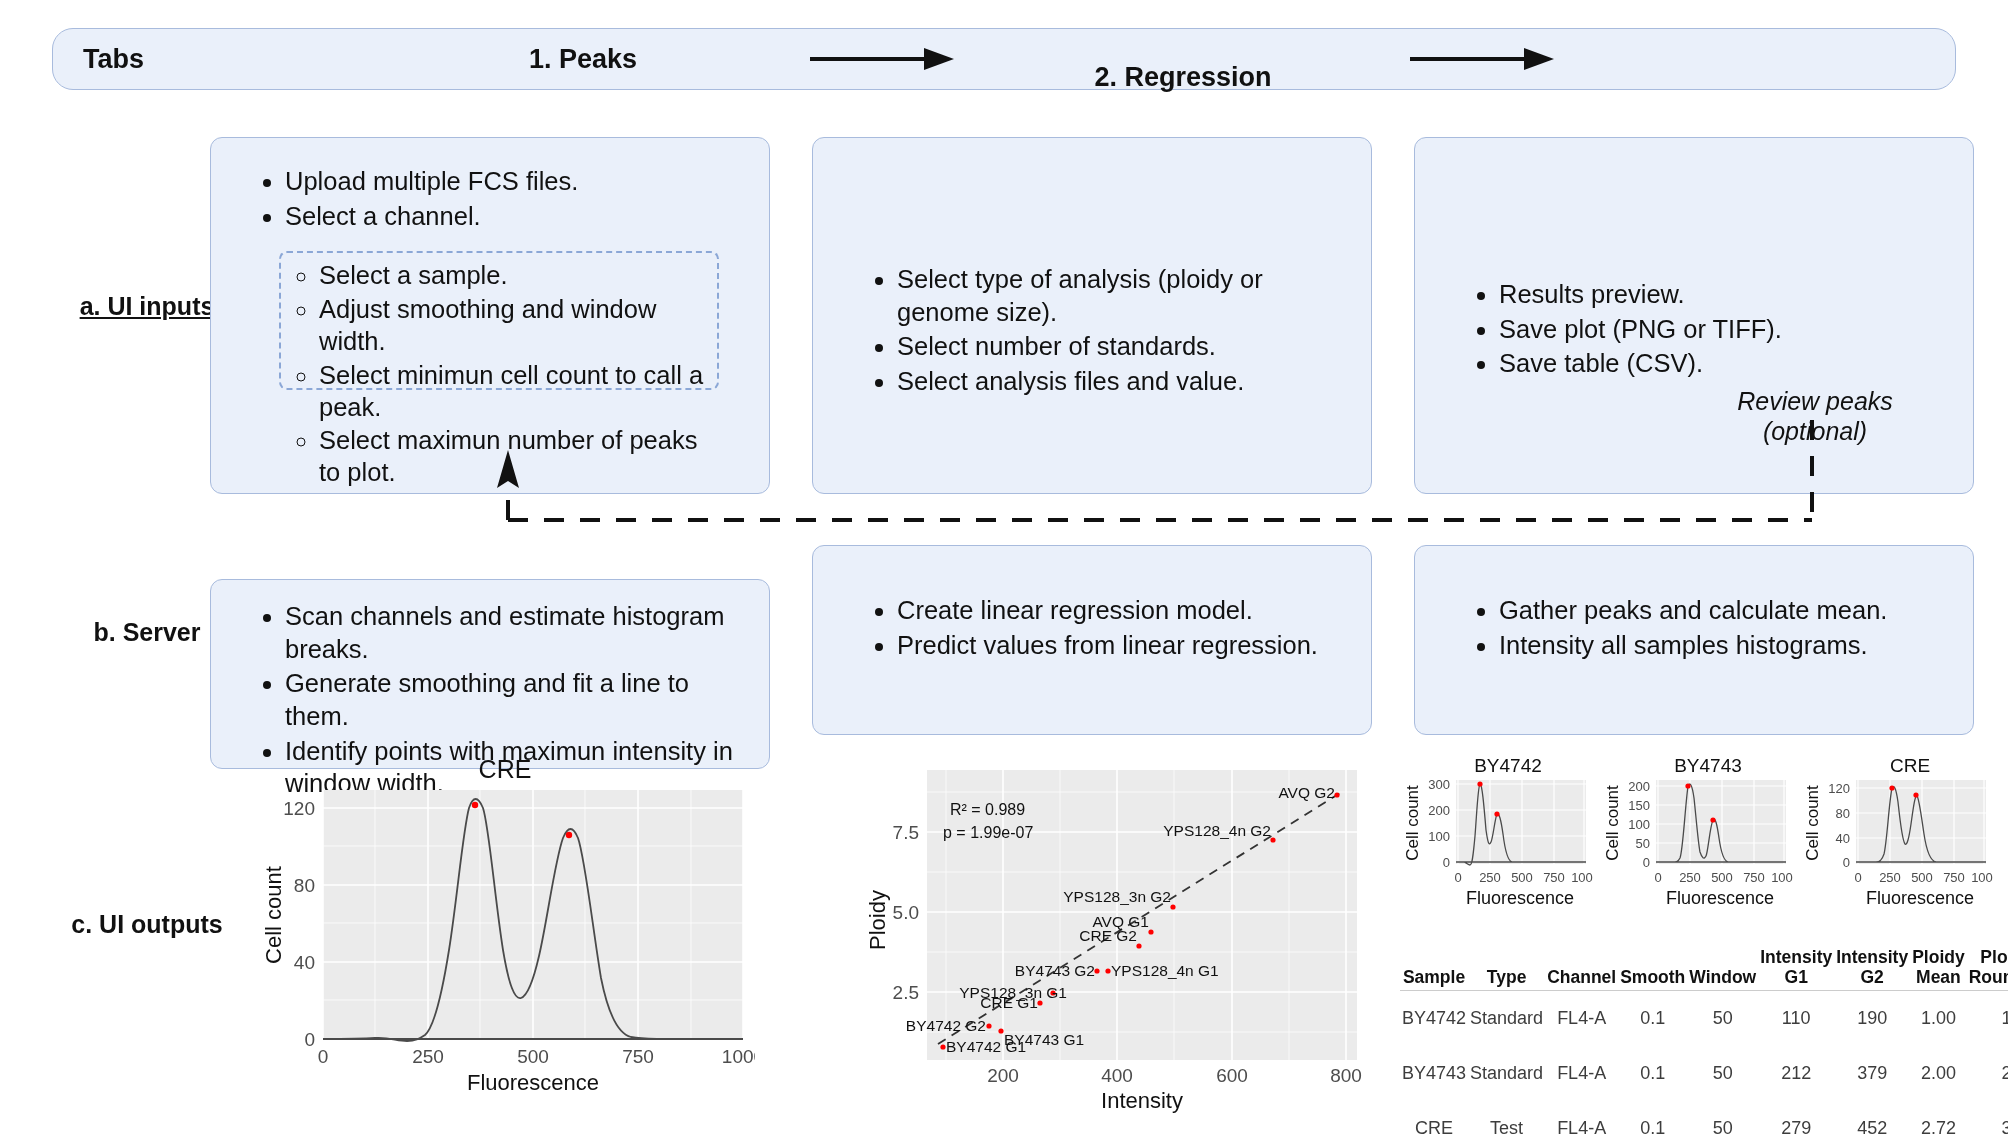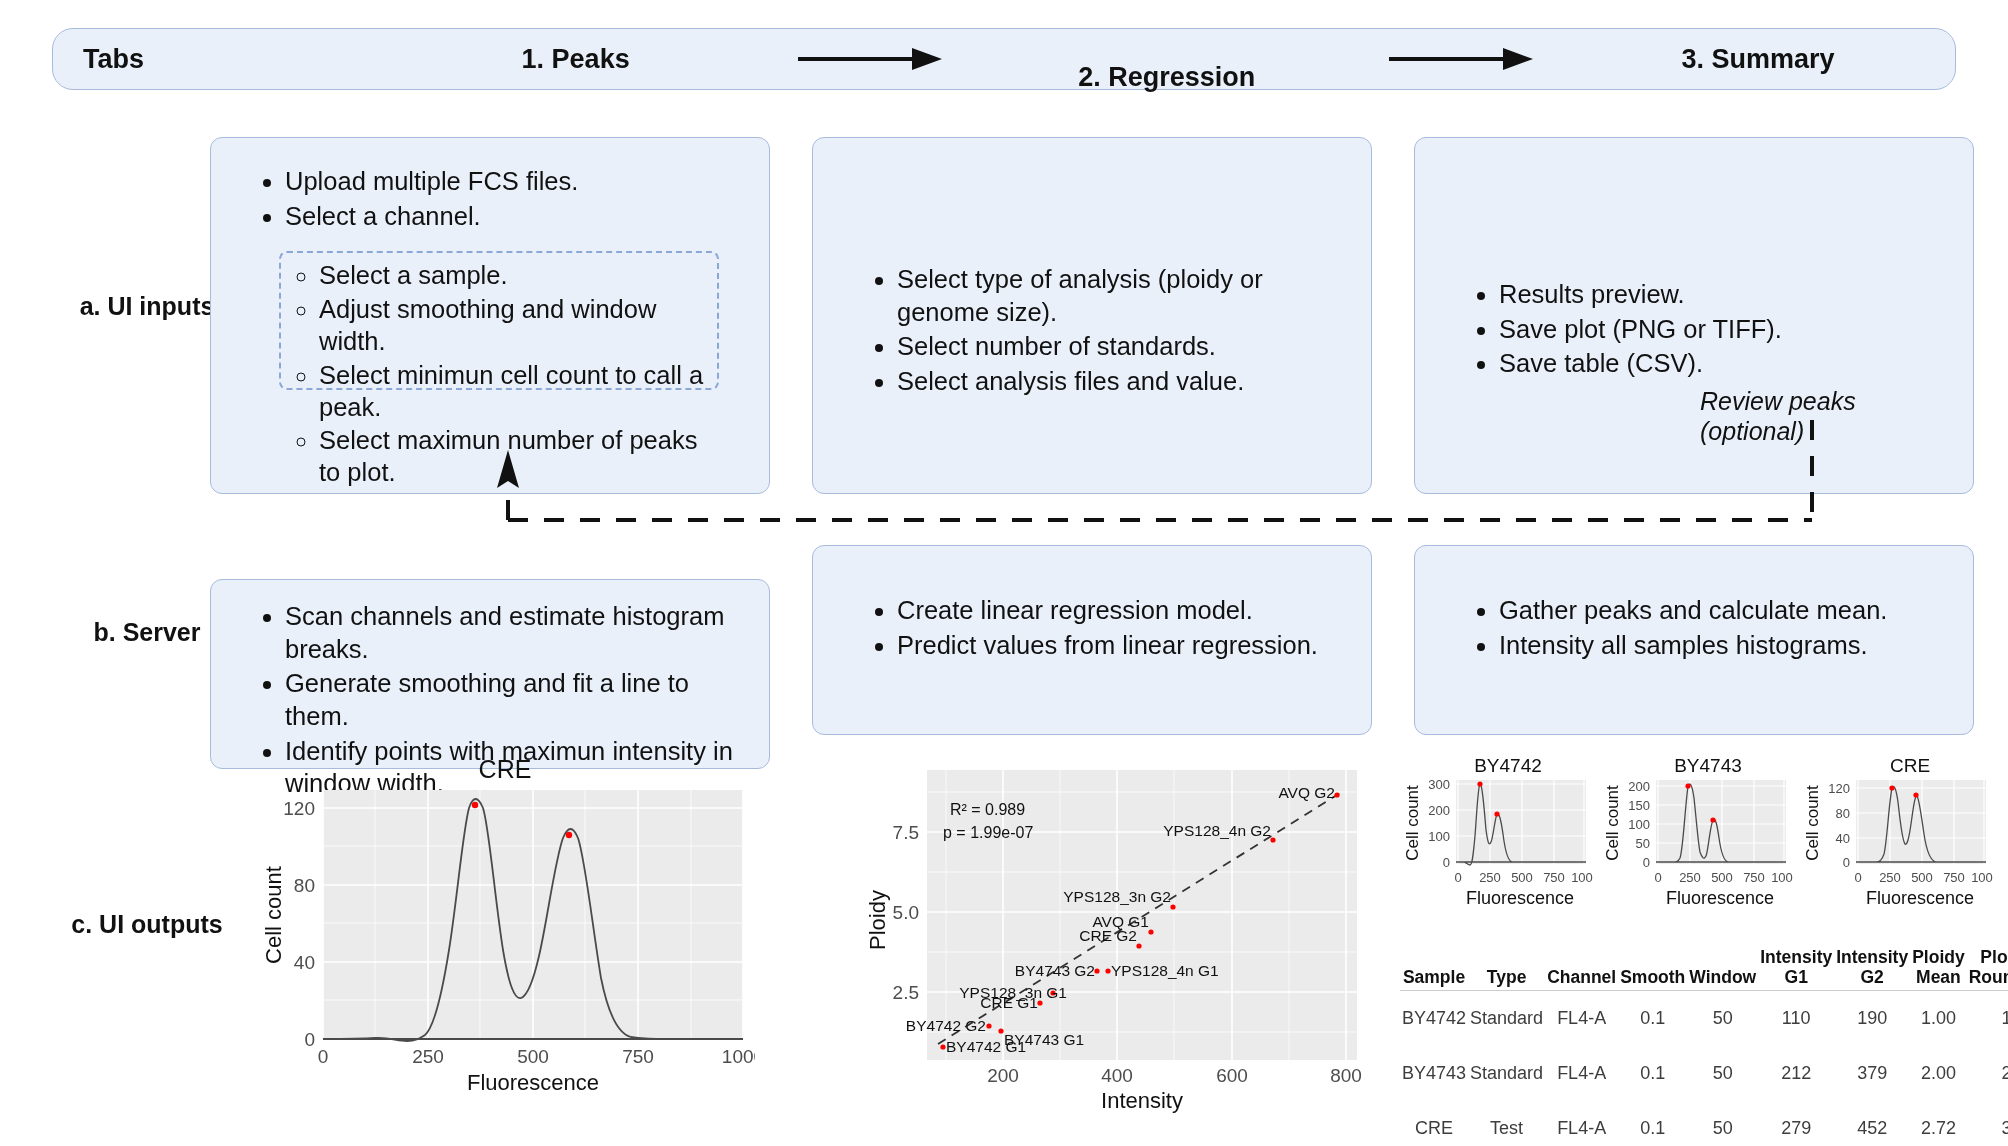--- a/index.html
+++ b/index.html
@@ -15,21 +15,21 @@
   .tab-cell{display:flex;align-items:center;justify-content:center;font-weight:bold;font-size:27px;}
   .tab-label-left{width:300px;justify-content:flex-start;padding-left:30px;}
   .tab-peaks{width:400px;}
   .tab-reg{width:400px;margin-top:36px;}
   .tab-sum{width:400px;}
   .arrow-cell{width:200px;display:flex;align-items:center;justify-content:center;}
   .arrow-cell svg{display:block;}
 
   
   .row-label{font-weight:bold;font-size:25px;}
-  #label-a{left:52px;top:292px;width:190px;text-align:center;}
+  #label-a{left:52px;top:292px;width:190px;text-align:center;text-decoration:underline;}
   #label-b{left:52px;top:618px;width:190px;text-align:center;}
   #label-c{left:52px;top:910px;width:190px;text-align:center;}
 
   
   .card{
     background:#eaf0fa;border:1.5px solid #a8bbdd;border-radius:12px;
     box-sizing:border-box;
   }
   .card ul{margin:0;padding-left:34px;}
   .card li{font-size:25.5px;line-height:1.28;margin:0 0 2px 0;}
@@ -46,21 +46,21 @@
   
   #a1-subbox{
     position:absolute;left:68px;top:113px;width:440px;height:139px;
     border:2.5px dashed #8ba7d6;border-radius:8px;box-sizing:border-box;
   }
   #a1-subbox ul{padding-left:38px;margin:0;position:absolute;left:0;top:7px;right:8px;}
   #a1-subbox li{list-style:circle;font-size:25.5px;line-height:1.25;}
 
   
   #review-note{
-    left:1700px;top:386px;width:230px;
+    left:1700px;top:386px;width:230px;text-align:center;
     font-style:italic;font-size:25px;line-height:1.2;
   }
 
   
   #card-b1{left:210px;top:545px;width:560px;height:190px;margin-top:34px;}
   #card-b2{left:812px;top:545px;width:560px;height:190px;}
   #card-b3{left:1414px;top:545px;width:560px;height:190px;}
   #b1-list{position:absolute;left:40px;top:20px;right:18px;}
   #b2-list{position:absolute;left:50px;top:48px;right:22px;}
   #b3-list{position:absolute;left:50px;top:48px;right:22px;}
@@ -98,21 +98,20 @@
       <polygon points="116,3 146,14 116,25" fill="#111"></polygon>
     </svg>
   </div>
   <div class="tab-cell tab-reg">2. Regression</div>
   <div class="arrow-cell">
     <svg width="150" height="28" viewBox="0 0 150 28">
       <line x1="2" y1="14" x2="118" y2="14" stroke="#111" stroke-width="4"></line>
       <polygon points="116,3 146,14 116,25" fill="#111"></polygon>
     </svg>
   </div>
-  <div class="tab-cell tab-sum">3. Summary</div>
 </div>
 
 <div class="abs row-label" id="label-a">a. UI inputs</div>
 <div class="abs row-label" id="label-b">b. Server</div>
 <div class="abs row-label" id="label-c">c. UI outputs</div>
 
 <div class="abs card" id="card-a1">
   <ul id="a1-list">
     <li>Upload multiple FCS files.</li>
     <li>Select a channel.</li>

